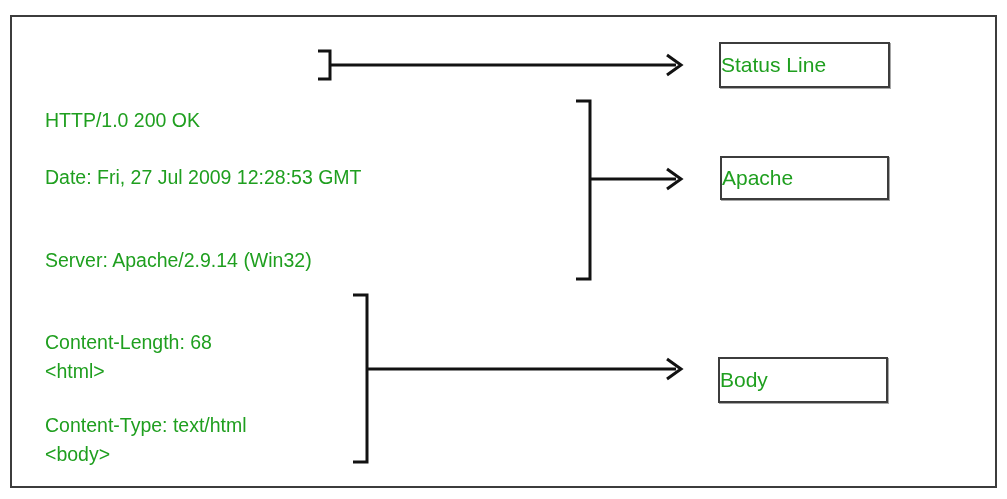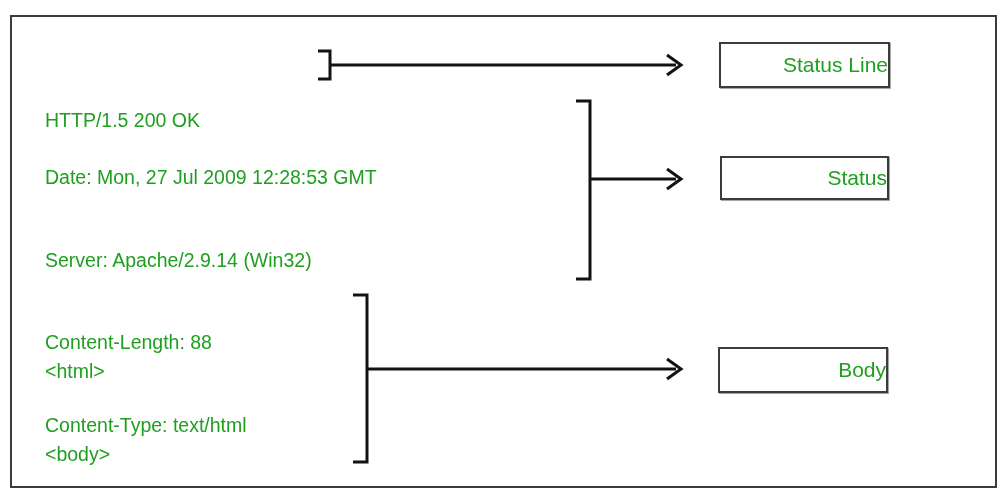--- a/index.html
+++ b/index.html
@@ -41,43 +41,43 @@
     width: 1007px; height: 499px;
     pointer-events: none;
   }
   .label-box {
     position: absolute;
     border: 2px solid var(--frame);
     background: #fff;
     box-shadow: 1px 1px 0 rgba(0,0,0,0.35);
     display: flex;
     align-items: center;
-    justify-content: flex-end;
+    justify-content: flex-start;
     color: var(--green);
     font-size: 21px;
   }
   .box-status { left: 719px; top: 42px;  width: 171px; height: 46px; }
   .box-headers{ left: 720px; top: 156px; width: 169px; height: 44px; }
-  .box-body   { left: 718px; top: 347px; width: 170px; height: 46px; }
+  .box-body   { left: 718px; top: 357px; width: 170px; height: 46px; }
 </style>
 </head>
 <body>
 
 <div class="canvas">
 
   <div class="frame"></div>
 
   <div class="green-text status-text">
-    <div>HTTP/1.5 200 OK</div>
+    <div>HTTP/1.0 200 OK</div>
   </div>
 
   <div class="green-text headers-text">
-    <div>Date: Mon, 27 Jul 2009 12:28:53 GMT</div>
+    <div>Date: Fri, 27 Jul 2009 12:28:53 GMT</div>
     <div>Server: Apache/2.9.14 (Win32)</div>
-    <div>Content-Length: 88</div>
+    <div>Content-Length: 68</div>
     <div>Content-Type: text/html</div>
     
   </div>
 
   <div class="green-text body-text">
     <div>&lt;html&gt;</div>
     <div>&lt;body&gt;</div>
     
     
     
@@ -107,19 +107,19 @@
     <g>
       <line x1="367" y1="369" x2="676" y2="369"></line>
       <polyline points="667,359 681,369 667,379"></polyline>
     </g>
   </svg>
 
   <div class="label-box box-status">
     <span>Status Line</span>
   </div>
   <div class="label-box box-headers">
-    <span>Status</span>
+    <span>Apache</span>
   </div>
   <div class="label-box box-body">
     <span>Body</span>
   </div>
 
 </div>
 
 </body></html>

